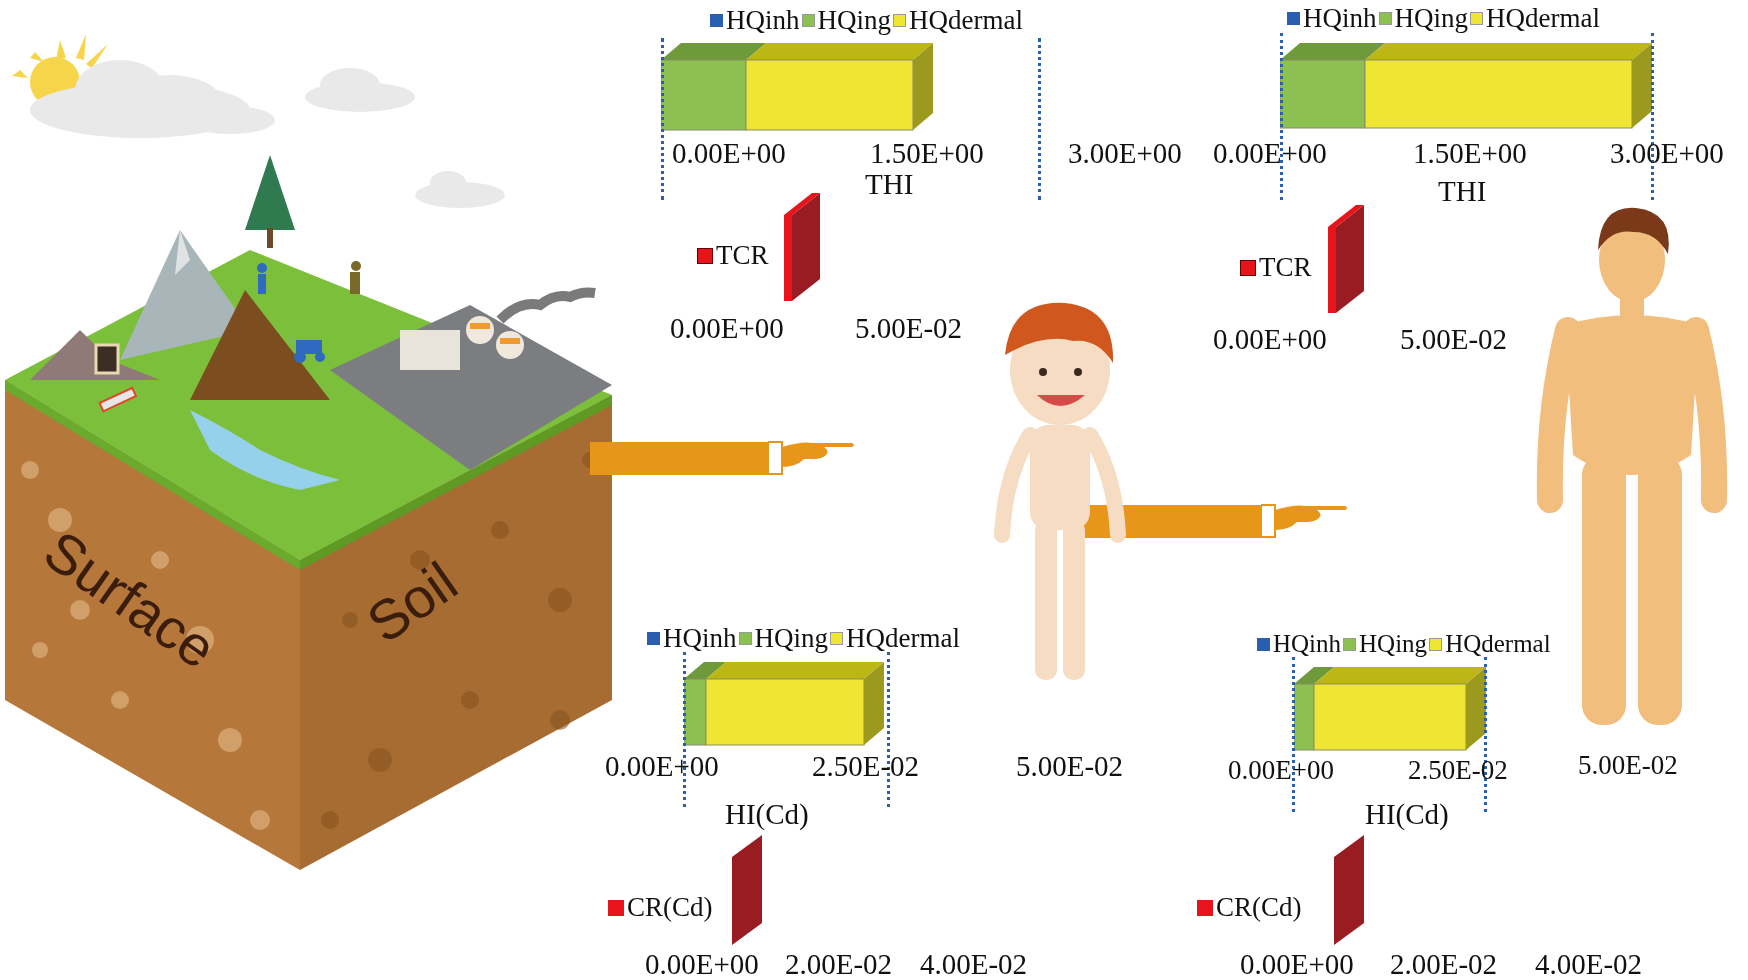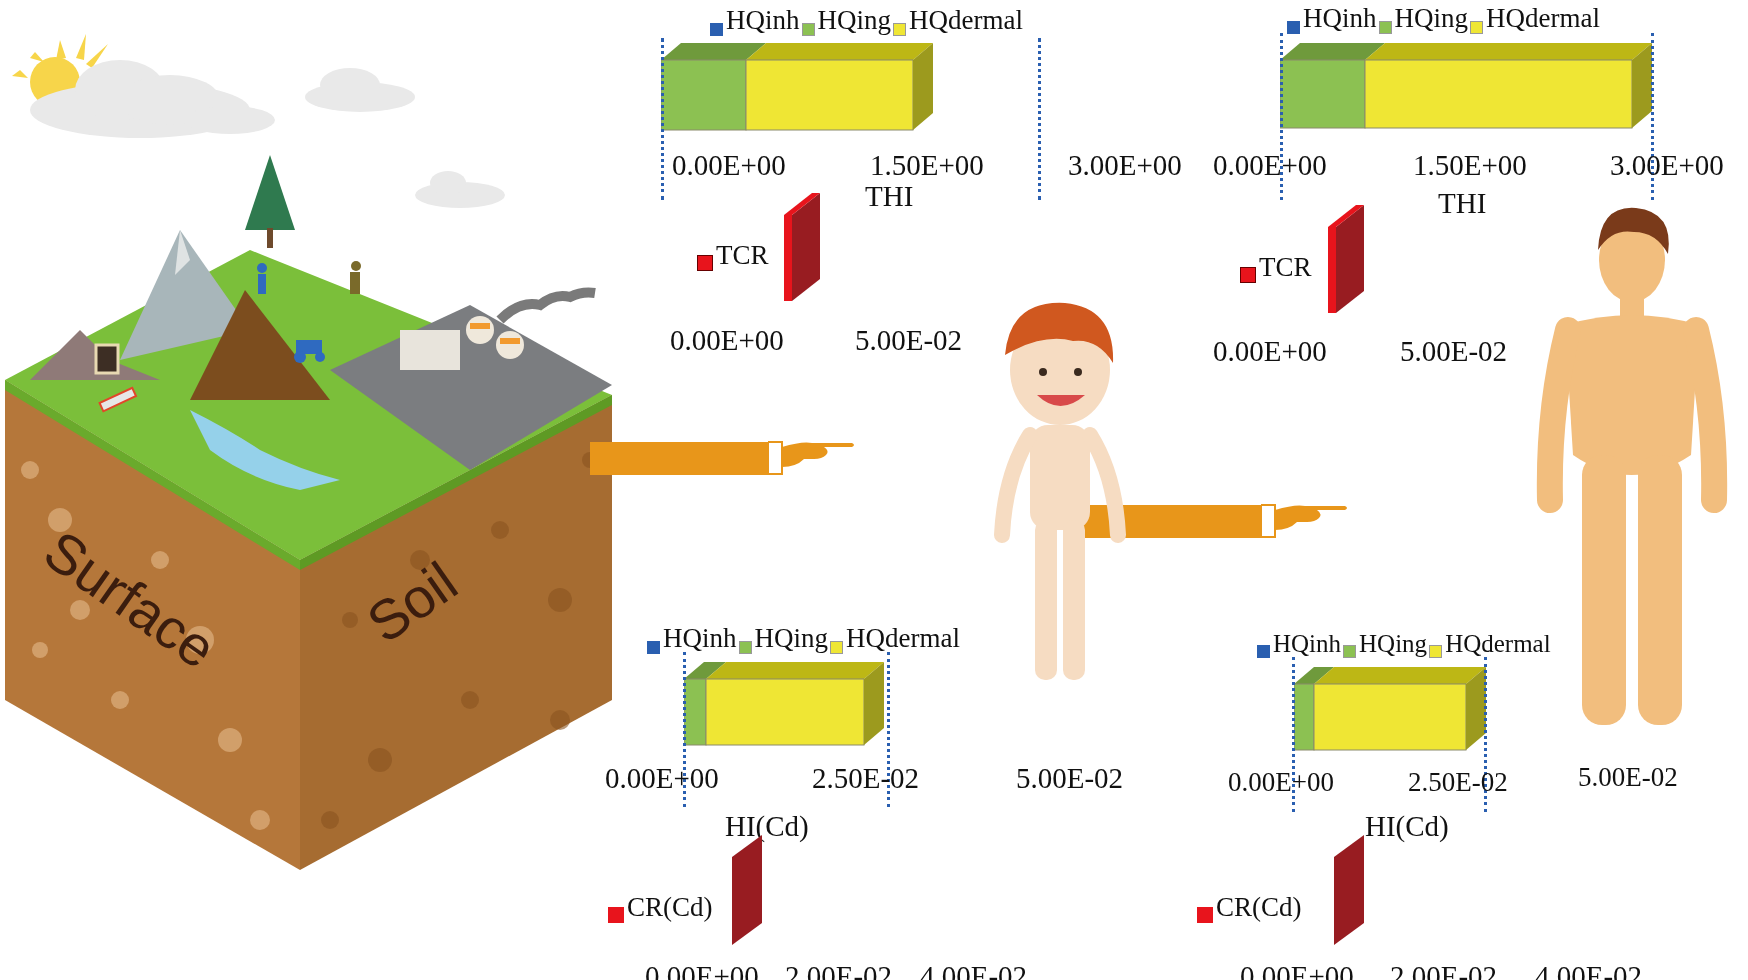--- a/index.html
+++ b/index.html
@@ -1,19 +1,19 @@
 <!DOCTYPE html>
 <html><head>
 <meta charset="utf-8">
 <style>
   html,body{margin:0;padding:0;background:#fff;}
   body{width:1748px;height:980px;position:relative;overflow:hidden;font-family:"Liberation Serif","DejaVu Serif",serif;color:#111;}
   .abs{position:absolute;}
-  .txt{font-size:29px;white-space:nowrap;line-height:1;margin-top:12px;}
-  .legend{position:absolute;display:flex;align-items:flex-end;font-size:27px;white-space:nowrap;font-family:Liberation Serif, serif;}
+  .txt{font-size:29px;white-space:nowrap;line-height:1;}
+  .legend{position:absolute;display:flex;align-items:center;font-size:27px;white-space:nowrap;font-family:Liberation Serif, serif;}
   .legend .sw{width:11px;height:11px;display:inline-block;margin:0 3px 0 2px;border:1px solid #999;}
   .legend .sw.inh{background:#2a5fb0;border-color:#2a5fb0;}
   .legend .sw.ing{background:#8cc152;}
   .legend .sw.der{background:#efe634;}
   .vdot{position:absolute;width:0;border-left:3px dotted #2a5fb0;}
   .bar3d{position:absolute;}
   .arrow-body{position:absolute;background:#e8961a;}
 </style>
 </head>
 <body>

